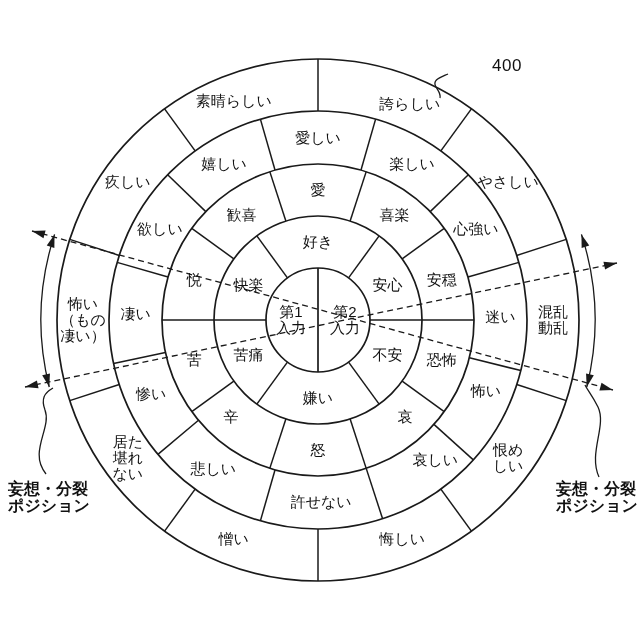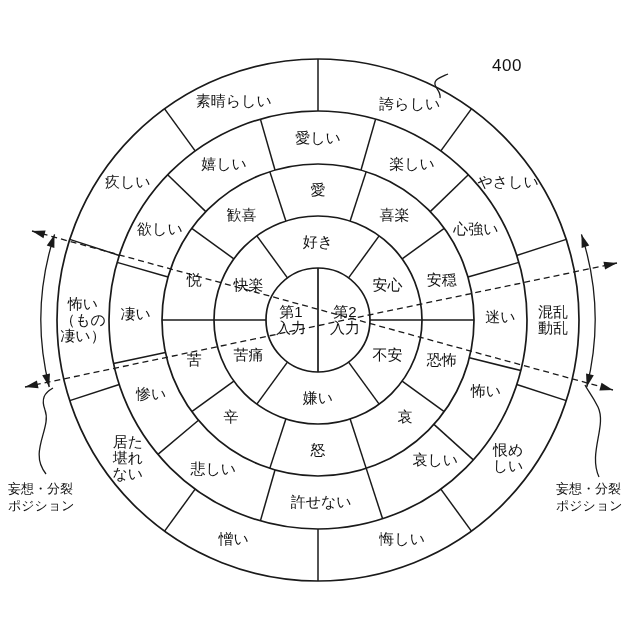--- a/index.html
+++ b/index.html
@@ -18,23 +18,24 @@
     font-size: 15px;
     font-family: "Liberation Sans", sans-serif;
   }
   .ref-label {
     position: absolute;
     font-size: 17px;
     letter-spacing: 0.5px;
   }
   .pos-label {
     position: absolute;
-    font-size: 13px;
+    font-size: 16px;
     line-height: 17px;
     white-space: nowrap;
+    font-weight: bold;
   }
 </style>
 </head>
 <body>
 
 <div class="stage">
   <svg id="wheel" width="640" height="640" viewBox="0 0 640 640">
       <circle cx="318" cy="320" r="261" fill="none" stroke="#1a1a1a" stroke-width="1.7"></circle>
       <circle cx="318" cy="320" r="209" fill="none" stroke="#1a1a1a" stroke-width="1.7"></circle>
       <circle cx="318" cy="320" r="156" fill="none" stroke="#1a1a1a" stroke-width="1.7"></circle>

